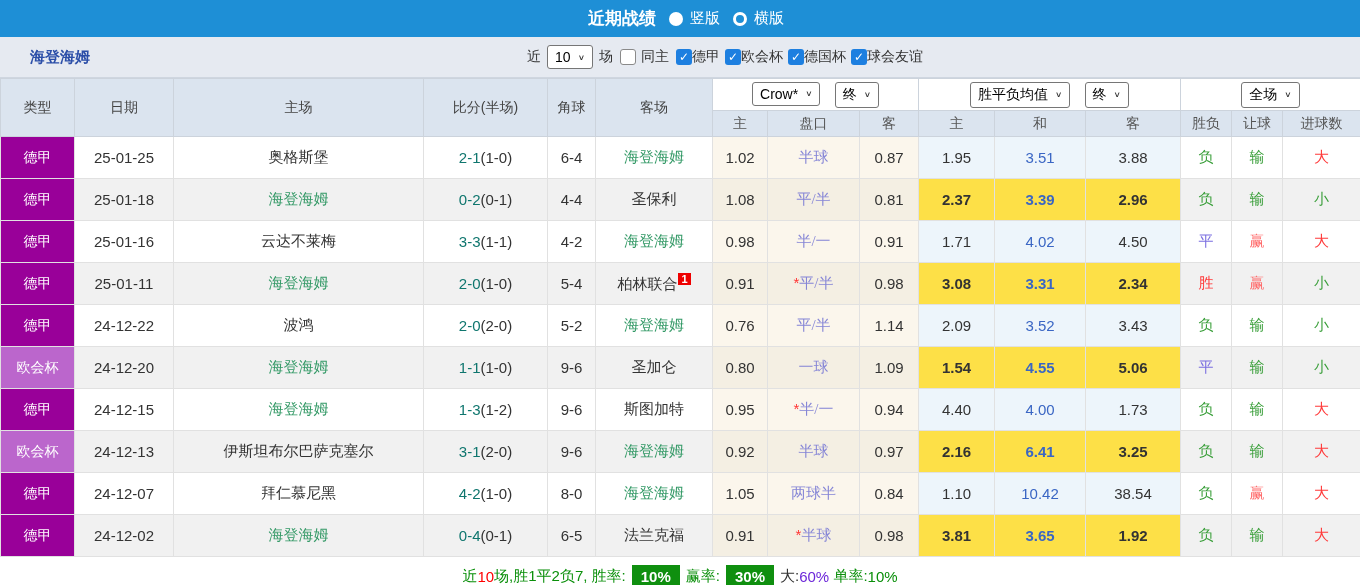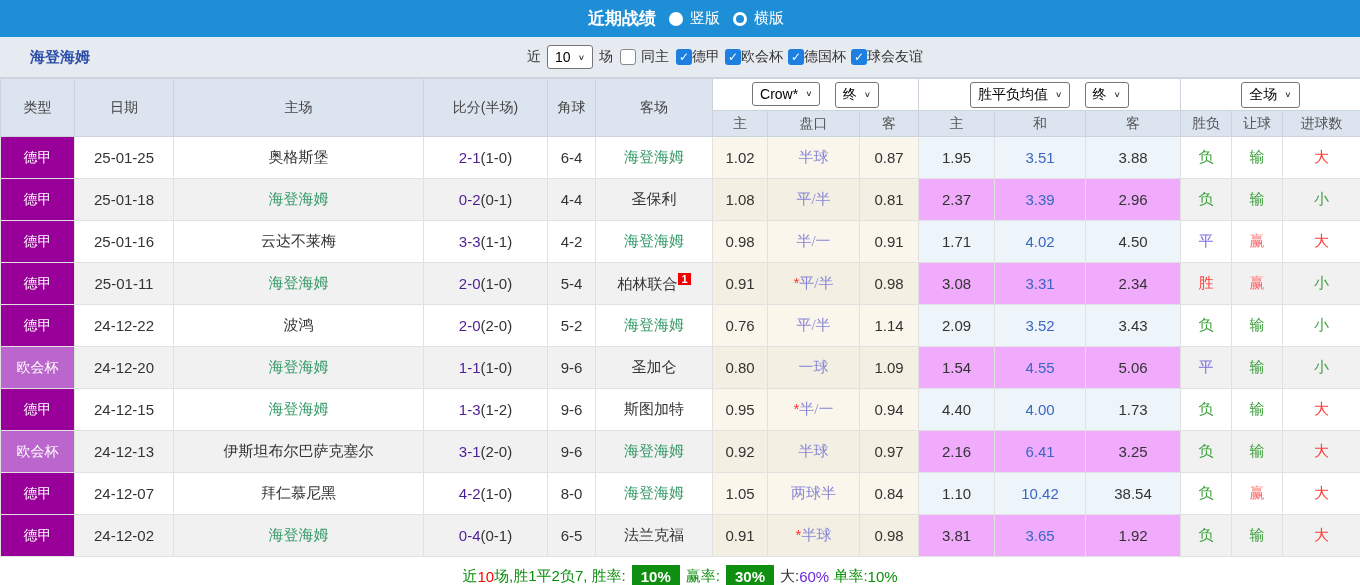--- a/index.html
+++ b/index.html
@@ -42,26 +42,26 @@
   table { border-collapse: collapse; table-layout: fixed; width: 1360px; text-align: center; font-size: 15px; }
   thead td { border: 1px solid #ccd3dc; }
   thead .grp { background: #fff; height: 32px; margin-top: 44px; }
   thead .merged { background: #dbe4ef; color: #444; font-size: 14px; }
   thead .sub { background: #dbe4ef; color: #555; font-size: 14px; height: 26px; }
   tbody td { border: 1px solid #e1e1e1; height: 41px; color: #333; background: #fff; }
   tbody tr.even td { background: #f1f1f1; }
   tbody td.crow { background: #fbf6ec; }
   tbody tr.even td.crow { background: #f4efe3; }
   tbody td.mean { background: #edf5fb; }
-  tbody tr.even td.mean { background: #f0abfc; }
+  tbody tr.even td.mean { background: #fde047; font-weight: bold; }
   tbody td.mid { color: #3a66c4; }
   .badge { height: 41px; line-height: 41px; color: #fff; font-size: 14px; }
   .c-dejia { background: #990099; }
   .c-ouhui { background: #bb66cc; }
-  .ft { color: #4c1d95; }
+  .ft { color: #0f766e; }
   .ht { color: #333; }
   .sup { background: #ee0000; color: #fff; font-size: 11px; font-weight: bold; padding: 0 3px; vertical-align: super; margin-left: 1px; }
   .sup:empty, .star:empty { display: none; }
   .star { color: #ff3333; }
   .hv { color: #8585d6; font-family: Liberation Serif, serif; }
   .c-tgreen { color: #339966; }
   .c-black { color: #333; }
   .c-green { color: #389e38; }
   .c-red { color: #ff3b3b; }
   .c-blue { color: #7b6fe0; }

